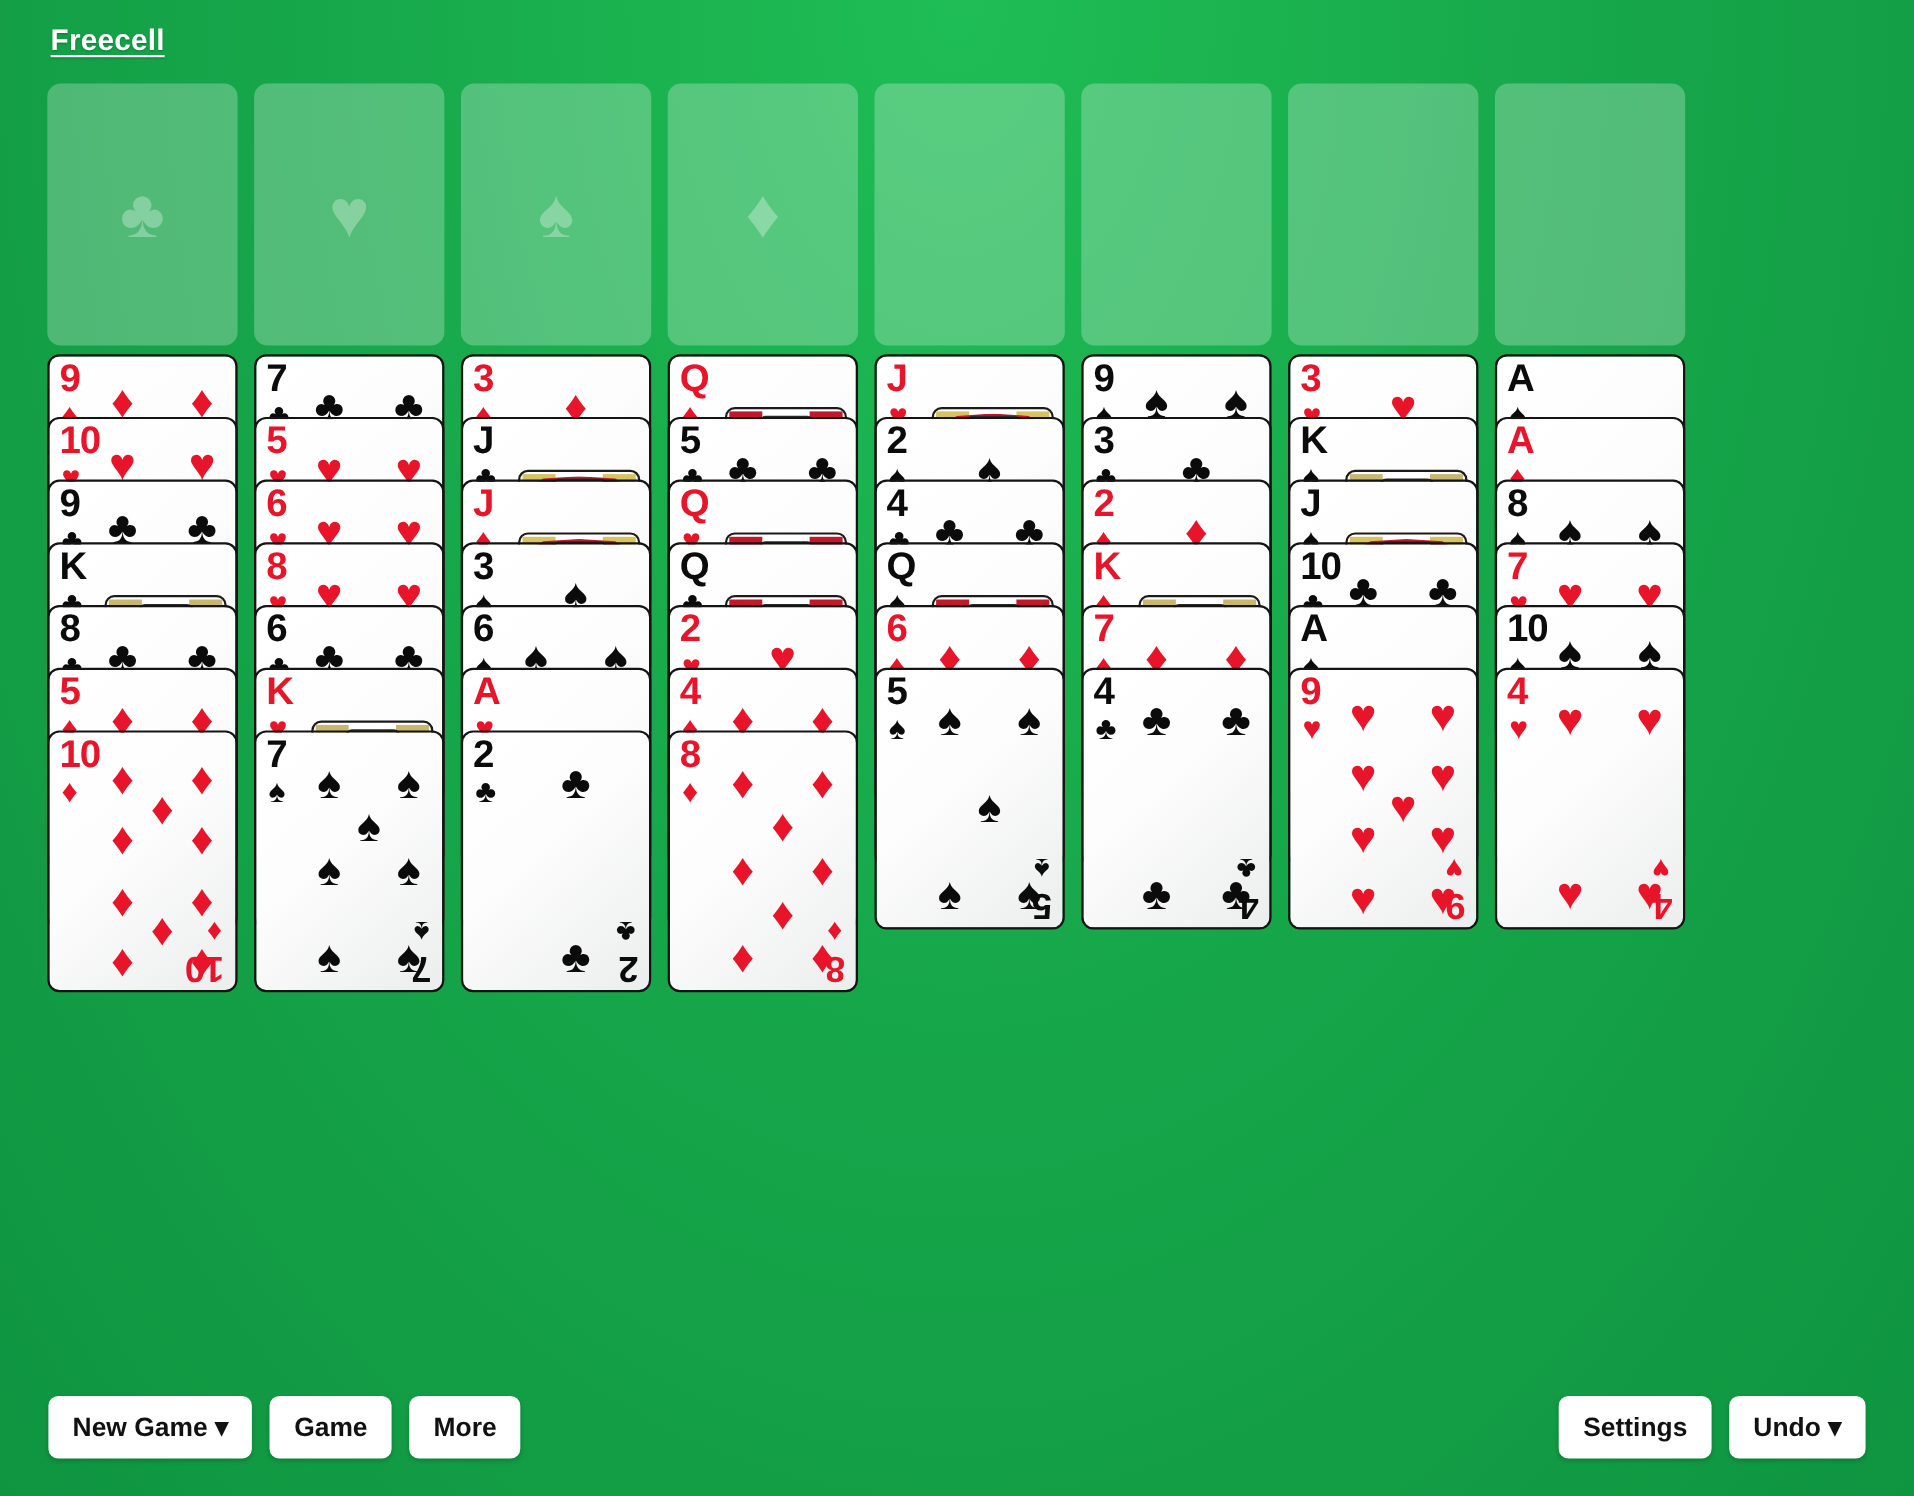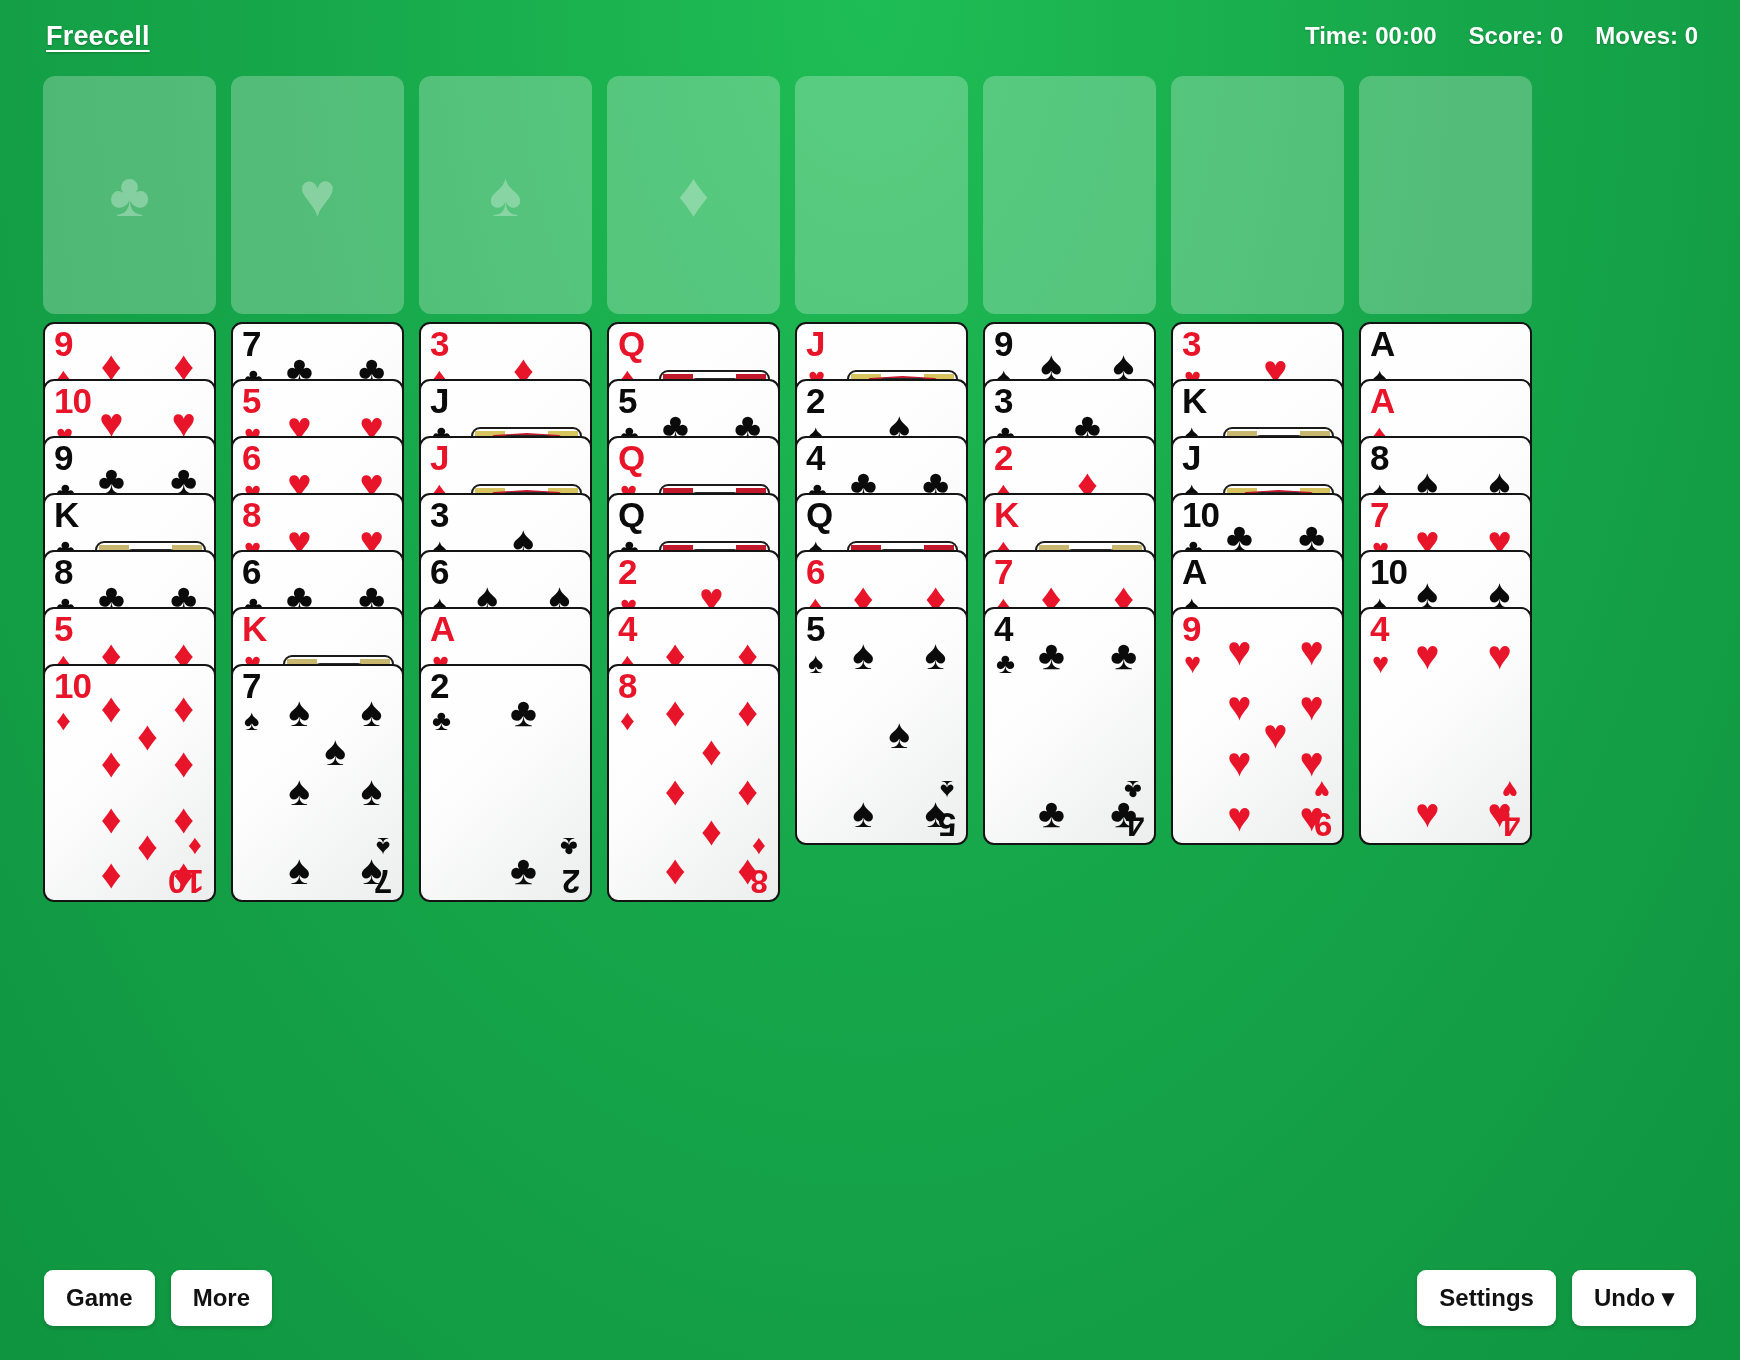--- a/index.html
+++ b/index.html
@@ -163,25 +163,20 @@
     padding: 14px 22px;
     box-shadow: 0 2px 4px rgba(0,0,0,.18);
     cursor: pointer; white-space: nowrap;
   }
 </style>
 </head>
 <body>
 
 <div id="topbar">
   <a id="game-title" href="#">Freecell</a>
-  <div id="status-group">
-    <span class="status-item">Time: 00:00</span>
-    <span class="status-item">Score: 0</span>
-    <span class="status-item">Moves: 0</span>
-  </div>
 </div>
 
 <div id="slot-row">
     <div class="slot">
       <span class="slot-pip">♣</span>
     </div>
     <div class="slot">
       <span class="slot-pip">♥</span>
     </div>
     <div class="slot">
@@ -917,19 +912,20 @@
           <span class="pip red" style="left: 18%; top: 90%;">♥</span>
           <span class="pip red" style="left: 82%; top: 90%;">♥</span>
         </div>
         <div class="brrank red">4</div>
         <div class="brpip red">♥</div>
       </div>
     </div>
   </div>
 
 <div id="toolbar-left">
+    <button class="btn">New Game ▾</button>
     <button class="btn">Game</button>
     <button class="btn">More</button>
   </div>
 <div id="toolbar-right">
     <button class="btn">Settings</button>
     <button class="btn">Undo ▾</button>
   </div>
 
 </body></html>

